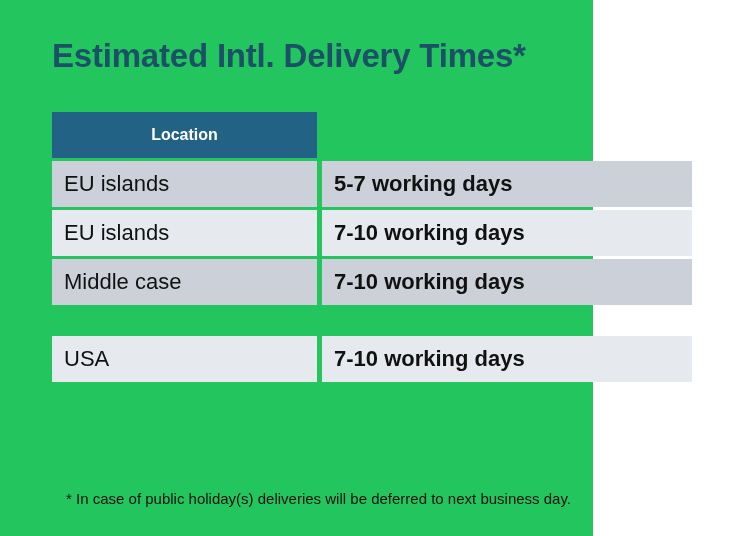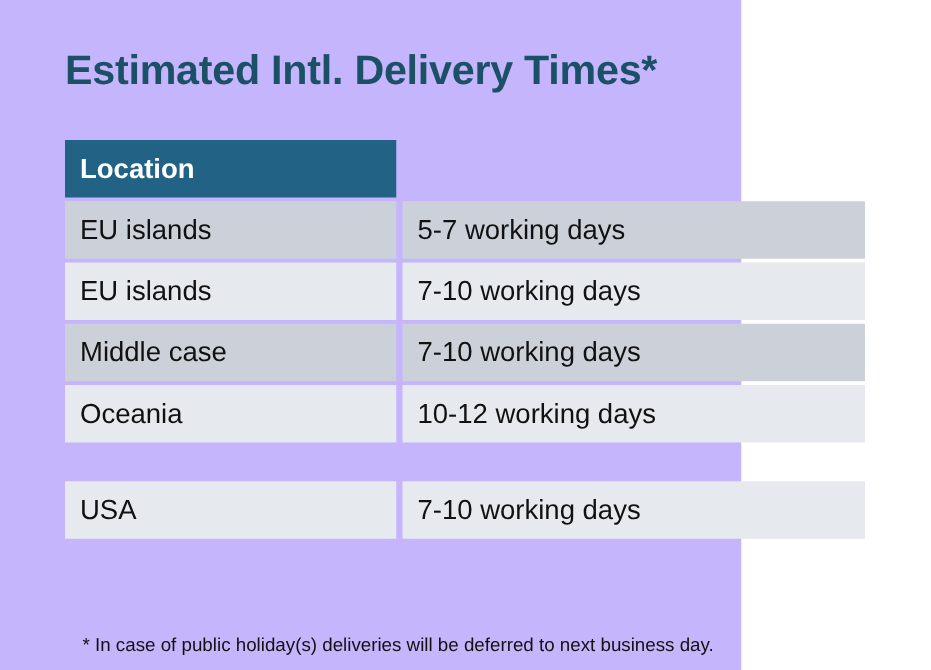--- a/index.html
+++ b/index.html
@@ -10,21 +10,21 @@
     width: 745px;
     height: 536px;
     background: #ffffff;
     font-family: "Liberation Sans", sans-serif;
     overflow: hidden;
   }
   .page {
     position: relative;
     width: 593px;
     height: 536px;
-    background: #c4b5fd;
+    background: #22c55e;
     box-sizing: border-box;
   }
   .page-title {
     position: absolute;
     left: 52px;
     top: 36px;
     font-size: 33px;
     font-weight: bold;
     color: #1C5066;
     letter-spacing: -0.2px;
@@ -57,37 +57,39 @@
     overflow: hidden;
   }
   .cell-location {
     width: 265px;
     margin-right: 5px;
     flex: 0 0 265px;
   }
   .cell-delivery {
     width: 370px;
     flex: 1 1 auto;
+    font-weight: bold;
   }
   .header-row .cell {
     background: #226284;
     color: #ffffff;
     font-weight: bold;
-    font-size: 22px;
+    font-size: 16px;
+    text-align: center;
   }
   .row-dark .cell {
     background: #CCD1D9;
   }
   .row-light .cell {
     background: #E6E9ED;
   }
   .footnote {
     position: absolute;
     left: 66px;
-    top: 508px;
+    top: 490px;
     font-size: 15px;
     color: #111111;
     white-space: nowrap;
   }
 </style>
 </head>
 <body>
 
 <div class="page">
 
@@ -107,24 +109,20 @@
     <div class="table-row row-light">
       <div class="cell cell-location">EU islands</div>
       <div class="cell cell-delivery">7-10 working days</div>
     </div>
 
     <div class="table-row row-dark">
       <div class="cell cell-location">Middle case</div>
       <div class="cell cell-delivery">7-10 working days</div>
     </div>
 
-    <div class="table-row row-light">
-      <div class="cell cell-location">Oceania</div>
-      <div class="cell cell-delivery">10-12 working days</div>
-    </div>
 
     <div class="table-row row-dark">
     </div>
 
     <div class="table-row row-light">
       <div class="cell cell-location">USA</div>
       <div class="cell cell-delivery">7-10 working days</div>
     </div>
 
   </div>

